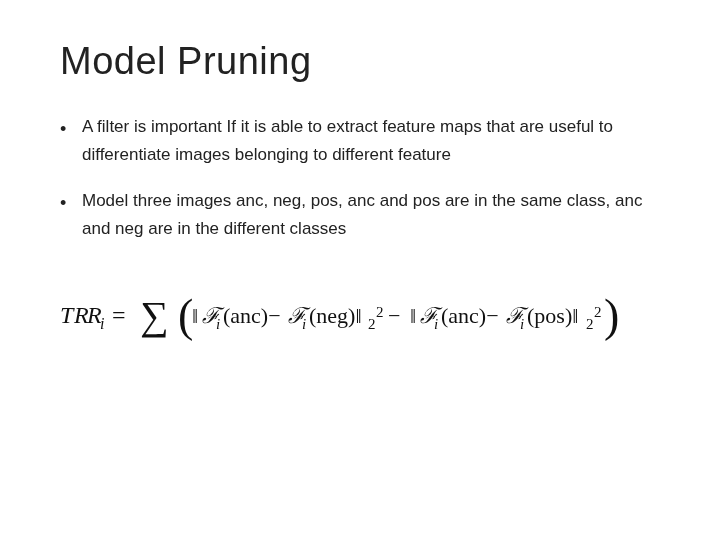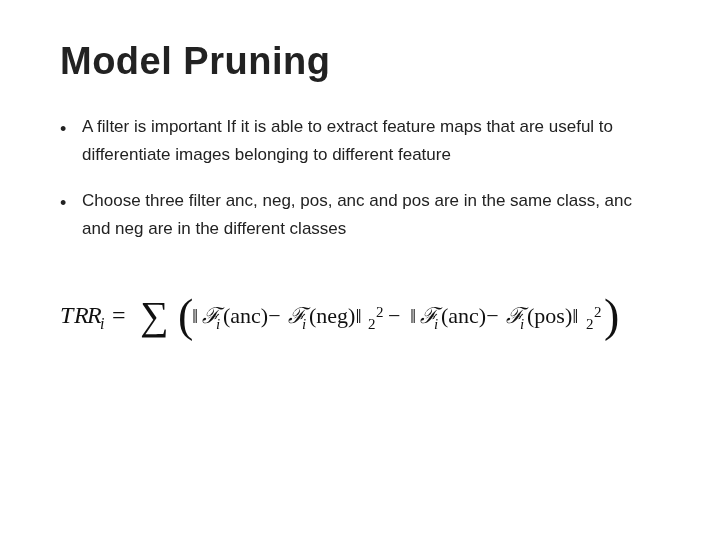--- a/index.html
+++ b/index.html
@@ -20,21 +20,21 @@
       width: 720px;
       height: 540px;
       background: #ffffff;
       padding: 40px 60px;
       display: flex;
       flex-direction: column;
     }
 
     .title {
       font-size: 38px;
-      font-weight: 700;
+      font-weight: 400;
       color: #222222;
       margin-bottom: 30px;
       font-family: 'Arial', sans-serif;
       letter-spacing: 0.5px;
     }
 
     .content {
       flex: 1;
       display: flex;
       flex-direction: column;
@@ -85,21 +85,21 @@
   <div class="content">
     <ul class="bullet-list">
 
       <li class="bullet-item">
         <span class="bullet-dot">•</span>
         <span class="bullet-text">A filter is important If it is able to extract feature maps that are useful to differentiate images belonging to different feature</span>
       </li>
 
       <li class="bullet-item">
         <span class="bullet-dot">•</span>
-        <span class="bullet-text">Choose three filter   anc, neg, pos, anc and pos are in the same class, anc and neg are in the different classes</span>
+        <span class="bullet-text">Model three images   anc, neg, pos, anc and pos are in the same class, anc and neg are in the different classes</span>
       </li>
 
     </ul>
 
     <div class="formula-image-wrapper">
       
       <svg xmlns="http://www.w3.org/2000/svg" width="580" height="72" viewBox="0 0 580 72">
 
         <text x="0" y="44" font-family="Times New Roman, serif" font-style="italic" font-size="24" fill="#111">T</text>
         <text x="14" y="44" font-family="Times New Roman, serif" font-style="italic" font-size="24" fill="#111">R</text>

